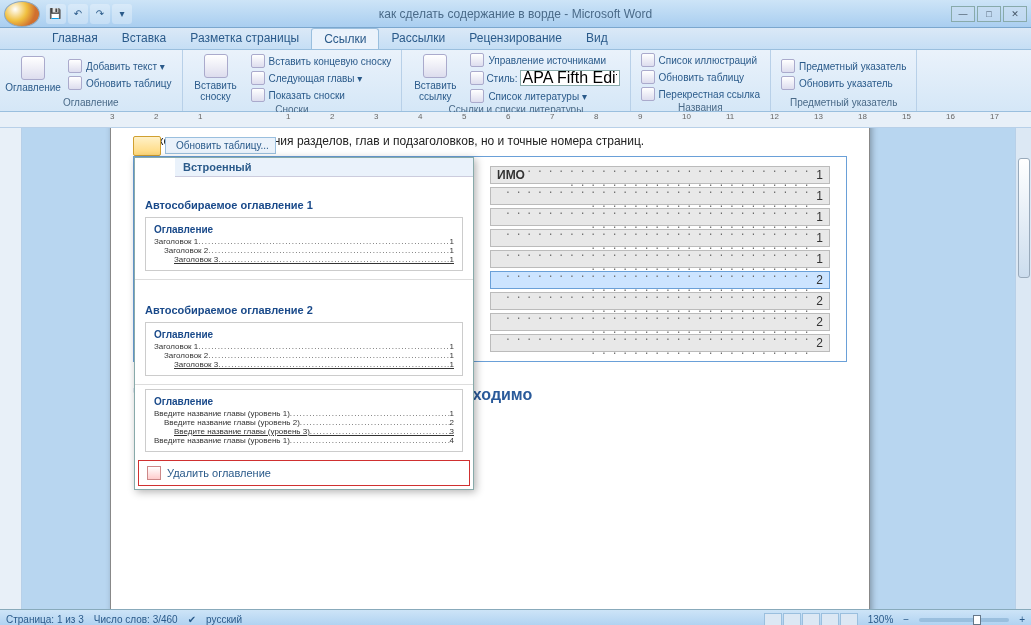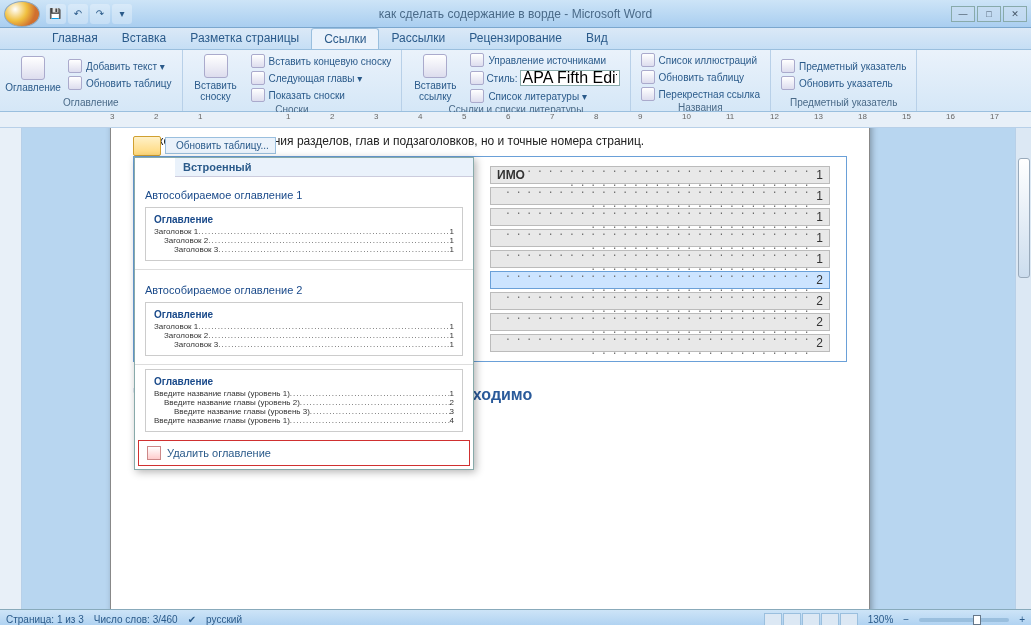--- a/index.html
+++ b/index.html
@@ -46,27 +46,27 @@
 
 
 .toc-field { border: 1px solid #6aa0d8; margin-top: 4px; position: relative; }
 .toc-handle { position: absolute; top: -22px; left: -1px; height: 22px; display: flex; align-items: center; }
 .toc-handle-btn { background: linear-gradient(#fff1c8,#ffd87a); border: 1px solid #d0a030; width: 28px; height: 20px; border-radius: 2px; margin-right: 4px; }
 .toc-update { background: #eaf2fb; border: 1px solid #9abfde; font-size: 10px; color: #2a5a8a; padding: 2px 6px; display: flex; align-items: center; gap: 4px; }
 
 
 .gallery { position: absolute; left: 0; top: 0; width: 340px; background: #fff; border: 1px solid #8aa; box-shadow: 2px 2px 8px rgba(0,0,0,0.3); z-index: 10; font-size: 11px; }
 .gal-header { background: #eaf2fb; color: #2a5a8a; font-weight: bold; padding: 3px 8px; border-bottom: 1px solid #ccd; margin-left: 40px; }
-.gal-section-title { color: #1a4a8a; font-weight: normal; padding: 12px 10px 2px; font-size: 11px; }
+.gal-section-title { color: #1a4a8a; font-weight: bold; padding: 22px 10px 2px; font-size: 11px; }
 .gal-preview { margin: 4px 10px 8px; border: 1px solid #ccc; padding: 6px 8px; }
 .gal-preview .pv-title { color: #1a4a8a; font-weight: bold; font-size: 10px; margin-bottom: 2px; }
 .gal-preview .pv-row { font-size: 8px; color: #333; display: flex; white-space: nowrap; }
 .gal-preview .pv-row .dots { flex: 1; overflow: hidden; letter-spacing: 1px; }
 .gal-preview .pv-row.ind1 { padding-left: 10px; }
-.gal-preview .pv-row.ind2 { padding-left: 20px; }
+.gal-preview .pv-row.ind2 { padding-left: 20px; text-decoration: underline; }
 .gal-sep { border-top: 1px solid #ddd; margin: 2px 0; }
 .gal-footer { border: 1px solid #d03030; margin: 3px; padding: 5px 8px; display: flex; align-items: center; gap: 6px; color: #2a5a8a; }
 .gal-footer .fico { width: 14px; height: 14px; background: linear-gradient(#fff,#fcc); border: 1px solid #c88; }
 
 
 .bg-toc-row { position: relative; height: 18px; margin: 3px 0; background: #e8e8e8; border: 1px solid #bbb; display: flex; align-items: center; justify-content: flex-end; padding: 0 6px; font-size: 12px; color: #333; }
 .bg-toc-row.hl { background: #cce4ff; border-color: #6aa0d8; }
 .bg-toc-row .dots { flex: 1; overflow: hidden; letter-spacing: 2px; color: #666; margin-right: 6px; text-align: right; }
 .bg-toc-row .txt { margin-right: auto; font-weight: bold; }
 

